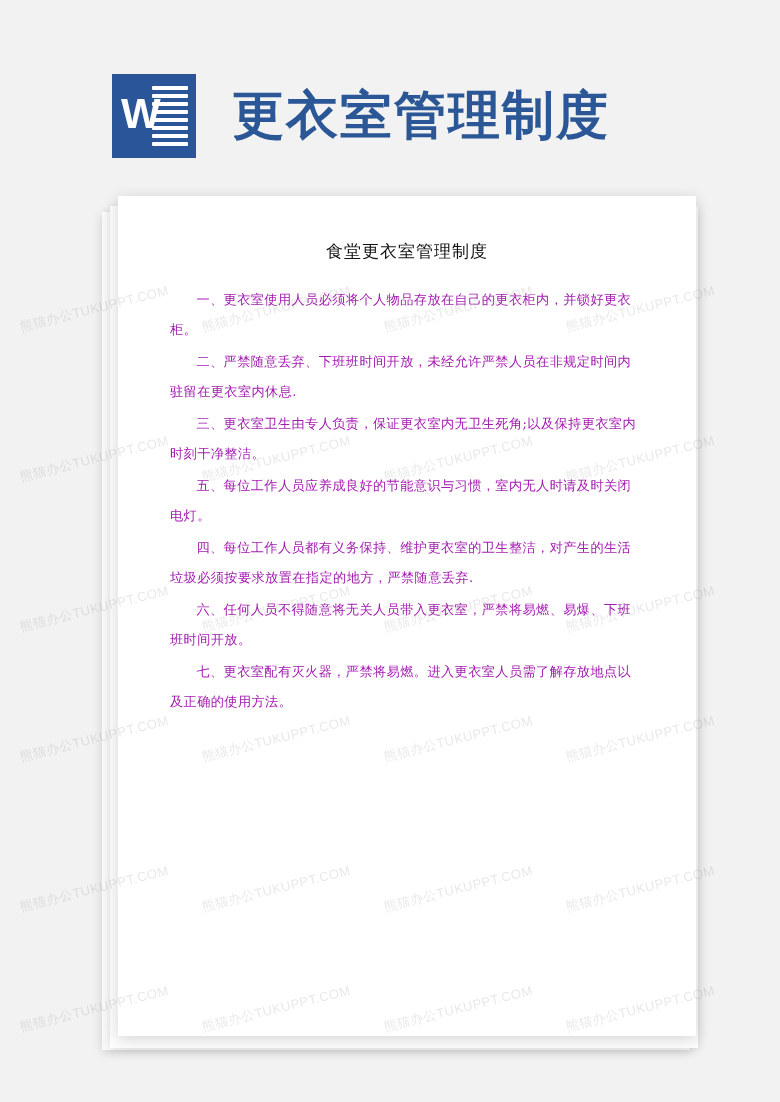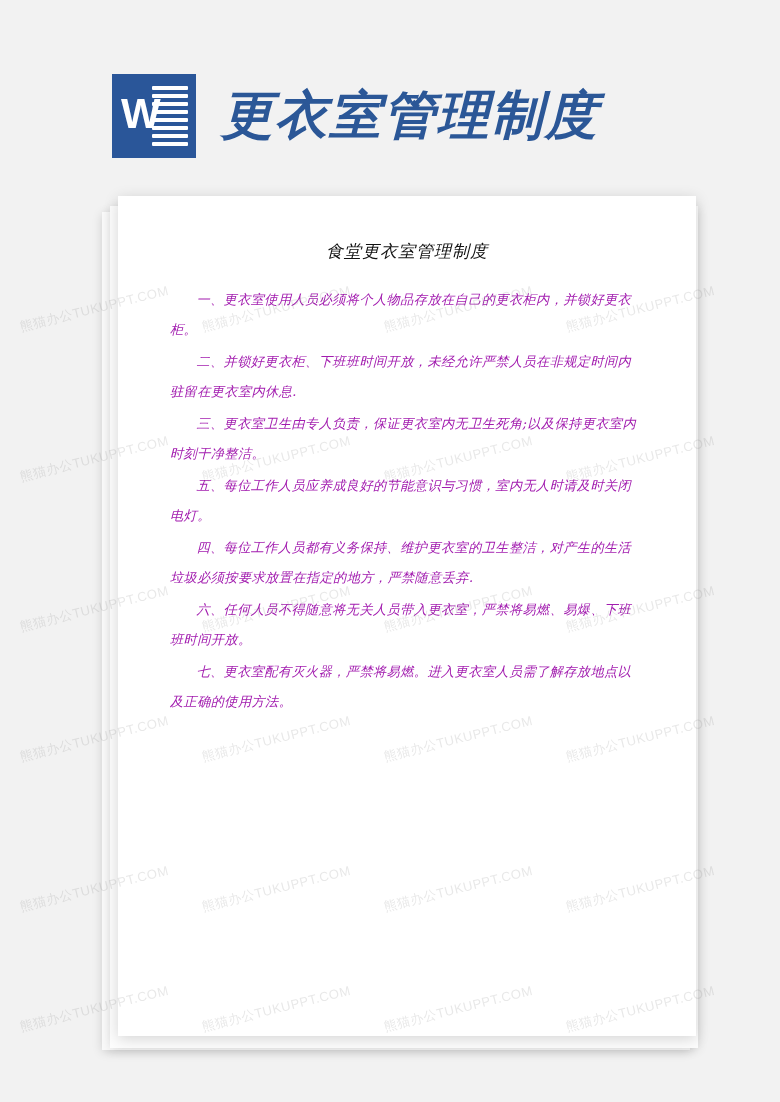--- a/index.html
+++ b/index.html
@@ -57,28 +57,27 @@
     flex-direction: column;
     justify-content: space-between;
   }
   .word-logo .lines i {
     display: block;
     height: 4px;
     background: #ffffff;
     border-radius: 1px;
   }
   .header-title {
-    margin-left: 25px;
+    margin-left: 36px;
     font-size: 52px;
     font-weight: bold;
     color: #2b5797;
     letter-spacing: 2px;
     font-family: "DejaVu Sans", sans-serif;
     white-space: nowrap;
-    font-style: italic;
   }
 
   
   .paper-stack {
     position: absolute;
     left: 96px;
     top: 196px;
     width: 600px;
     height: 860px;
   }
@@ -113,21 +112,20 @@
 
   .doc-body {
     position: absolute;
     left: 0;
     top: 0;
     width: 578px;
     height: 840px;
     padding: 44px 52px 0 52px;
     box-sizing: border-box;
     color: #1b1b1b;
-    font-style: italic;
   }
   .doc-title {
     text-align: center;
     font-size: 17px;
     font-family: "DejaVu Serif", serif;
     letter-spacing: 1px;
     margin-bottom: 22px;
     color: #111;
   }
   .doc-para {
@@ -180,21 +178,21 @@
   <div class="header-title">更衣室管理制度</div>
 </div>
 
 <div class="paper-stack">
   <div class="paper-back2"></div>
   <div class="paper-back1"></div>
   <div class="paper-front">
     <div class="doc-body">
       <div class="doc-title">食堂更衣室管理制度</div>
       <p class="doc-para">一、更衣室使用人员必须将个人物品存放在自己的更衣柜内，并锁好更衣柜。</p>
-      <p class="doc-para">二、并锁好更衣柜、下班班时间开放，未经允许严禁人员在非规定时间内驻留在更衣室内休息.</p>
+      <p class="doc-para">二、严禁随意丢弃、下班班时间开放，未经允许严禁人员在非规定时间内驻留在更衣室内休息.</p>
       <p class="doc-para">三、更衣室卫生由专人负责，保证更衣室内无卫生死角;以及保持更衣室内时刻干净整洁。</p>
       <p class="doc-para">五、每位工作人员应养成良好的节能意识与习惯，室内无人时请及时关闭电灯。</p>
       <p class="doc-para">四、每位工作人员都有义务保持、维护更衣室的卫生整洁，对产生的生活垃圾必须按要求放置在指定的地方，严禁随意丢弃.</p>
       <p class="doc-para">六、任何人员不得随意将无关人员带入更衣室，严禁将易燃、易爆、下班班时间开放。</p>
       <p class="doc-para">七、更衣室配有灭火器，严禁将易燃。进入更衣室人员需了解存放地点以及正确的使用方法。</p>
     </div>
   </div>
 </div>
 
 <div class="wm-layer" id="wm-layer">

